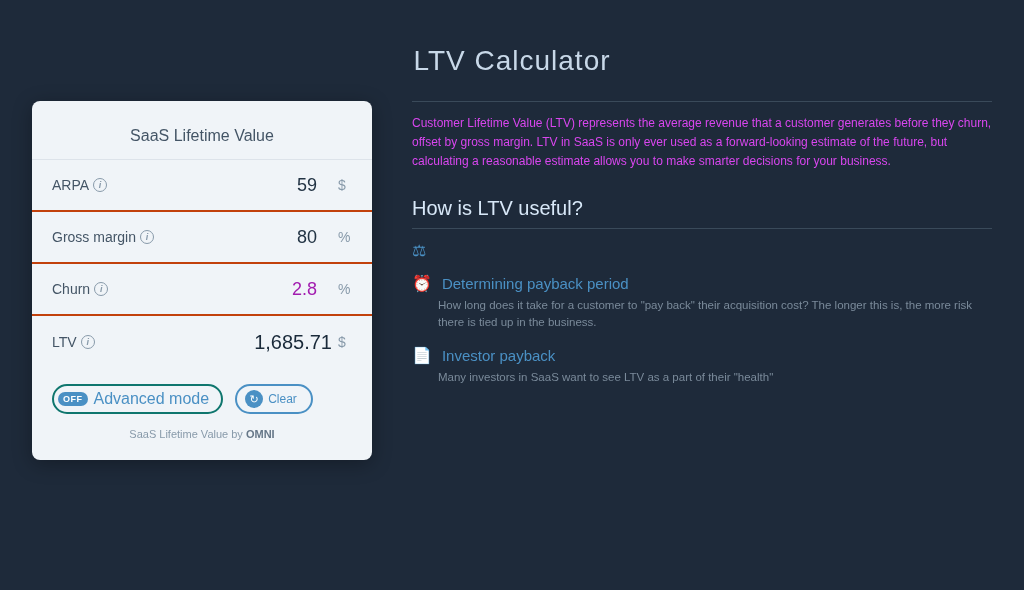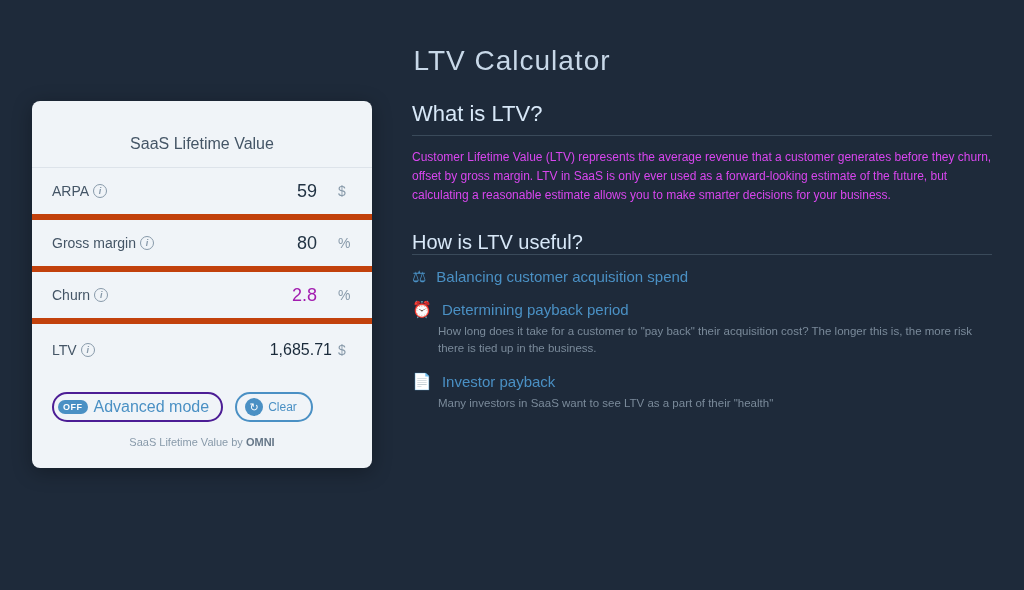--- a/index.html
+++ b/index.html
@@ -35,40 +35,40 @@
       gap: 40px;
       width: 100%;
       align-items: flex-start;
     }
     
     .ltv-card {
       background: #f0f4f8;
       border-radius: 8px;
       width: 340px;
       min-width: 340px;
-      padding: 16px 0 20px 0;
+      padding: 8px 0 20px 0;
       box-shadow: 0 4px 20px rgba(0,0,0,0.3);
     }
     .card-header {
       text-align: center;
       padding: 18px 0 14px 0;
       color: #445566;
       font-size: 16px;
       font-weight: 400;
       border-bottom: 1px solid #dde3ea;
     }
     .input-rows {
       width: 100%;
     }
     .input-row {
       display: flex;
       align-items: center;
       justify-content: space-between;
       padding: 0 20px;
-      border-bottom: 6px solid #c2410c;
+      border-bottom: 2px solid #c2410c;
       height: 52px;
     }
     .input-row:last-child {
       border-bottom: none;
     }
     .row-label {
       color: #445566;
       font-size: 14px;
       display: flex;
       align-items: center;
@@ -113,21 +113,21 @@
     .card-footer {
       display: flex;
       align-items: center;
       gap: 12px;
       padding: 16px 20px 4px 20px;
     }
     .toggle-btn {
       display: flex;
       align-items: center;
       gap: 6px;
-      border: 2px solid #4c1d95;
+      border: 2px solid #0f766e;
       border-radius: 20px;
       padding: 4px 12px 4px 4px;
       cursor: pointer;
       background: transparent;
     }
     .toggle-pill {
       background: #4a90c4;
       color: white;
       font-size: 9px;
       font-weight: bold;
@@ -193,21 +193,21 @@
     .info-description {
       font-size: 12px;
       color: #d946ef;
       line-height: 1.6;
       margin-bottom: 25px;
     }
     .info-section-title2 {
       font-size: 20px;
       font-weight: 300;
       color: #d8e8f8;
-      margin-bottom: 0;
+      margin-bottom: 8px;
     }
     .info-item {
       margin-bottom: 14px;
     }
     .info-item-header {
       display: flex;
       align-items: center;
       gap: 10px;
       margin-bottom: 4px;
     }
@@ -271,21 +271,21 @@
             <span class="row-unit">%</span>
           </div>
         </div>
 
         <div class="input-row ltv-row">
           <div class="row-label">
             <span>LTV</span>
             <span class="info-icon">i</span>
           </div>
           <div class="row-right">
-            <span class="row-value" style="font-size:16px;font-weight:500;color:#1a2a3a;">1,685.71</span>
+            <span class="row-value" style="font-size:20px;font-weight:500;color:#1a2a3a;">1,685.71</span>
             <span class="row-unit">$</span>
           </div>
         </div>
 
       </div>
 
       <div class="card-footer">
         <button class="toggle-btn">
           <span class="toggle-pill">OFF</span>
           <span class="toggle-label">Advanced mode</span>
@@ -295,31 +295,29 @@
           <span>Clear</span>
         </button>
       </div>
 
       <div class="card-branding">
         <span>SaaS Lifetime Value by </span><strong>OMNI</strong>
       </div>
     </div>
 
     <div class="info-panel">
-      <h2 class="info-section-title">What is LTV?</h2>
       <hr class="info-divider">
       <p class="info-description">Customer Lifetime Value (LTV) represents the average revenue that a customer generates before they churn, offset by gross margin. LTV in SaaS is only ever used as a forward-looking estimate of the future, but calculating a reasonable estimate allows you to make smarter decisions for your business.</p>
 
       <h2 class="info-section-title2">How is LTV useful?</h2>
       <hr class="info-divider">
 
       <div class="info-item">
         <div class="info-item-header">
           <span class="info-item-icon">⚖</span>
-          <span class="info-item-title">Balancing customer acquisition spend</span>
         </div>
       </div>
 
       <div class="info-item">
         <div class="info-item-header">
           <span class="info-item-icon">⏰</span>
           <span class="info-item-title">Determining payback period</span>
         </div>
         <p class="info-item-desc">How long does it take for a customer to "pay back" their acquisition cost? The longer this is, the more risk there is tied up in the business.</p>
       </div>

